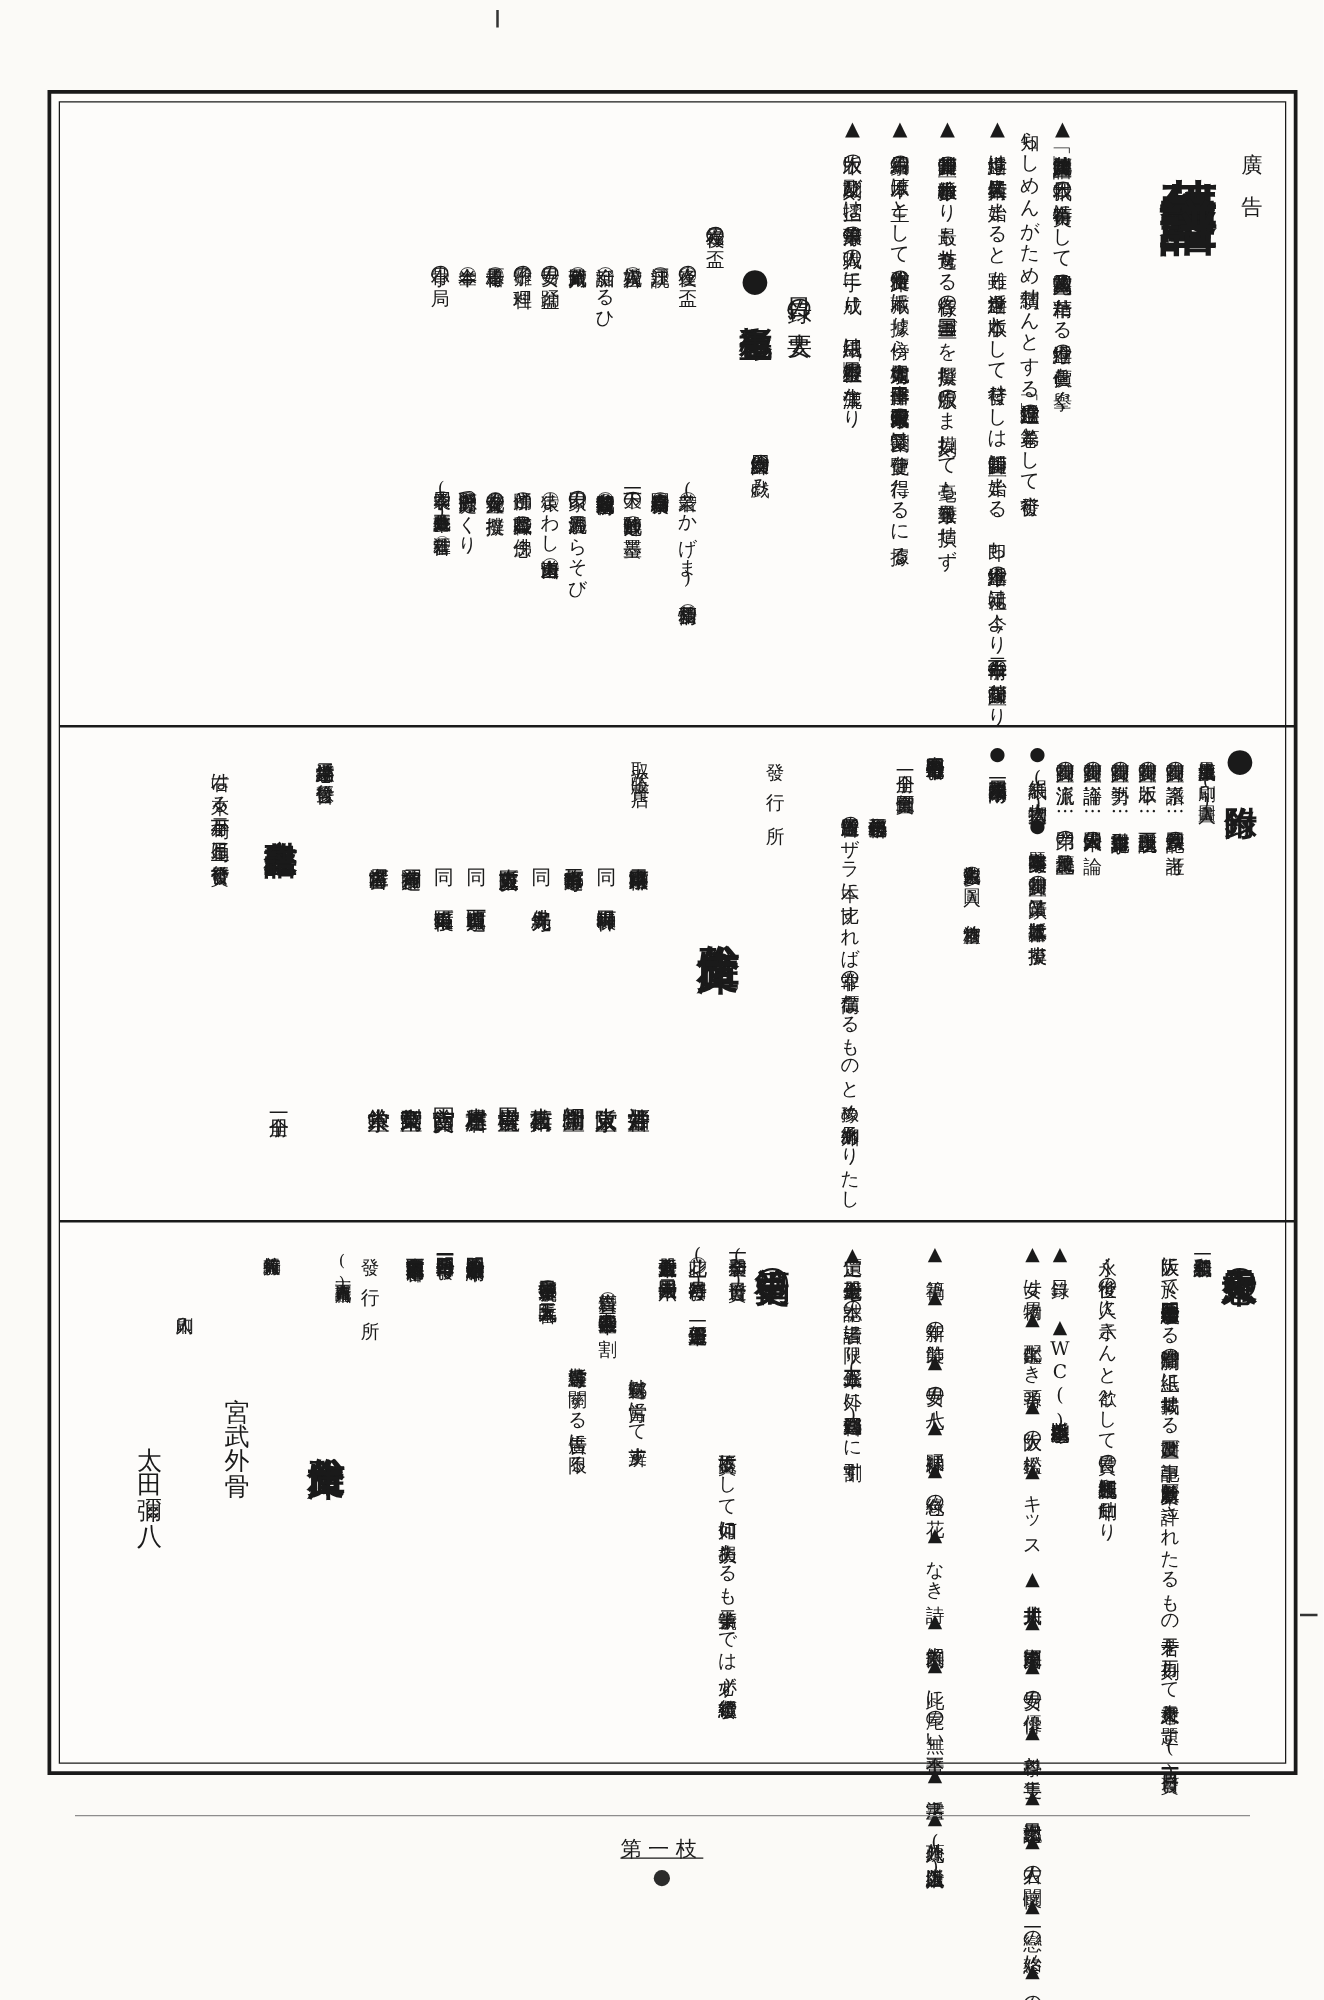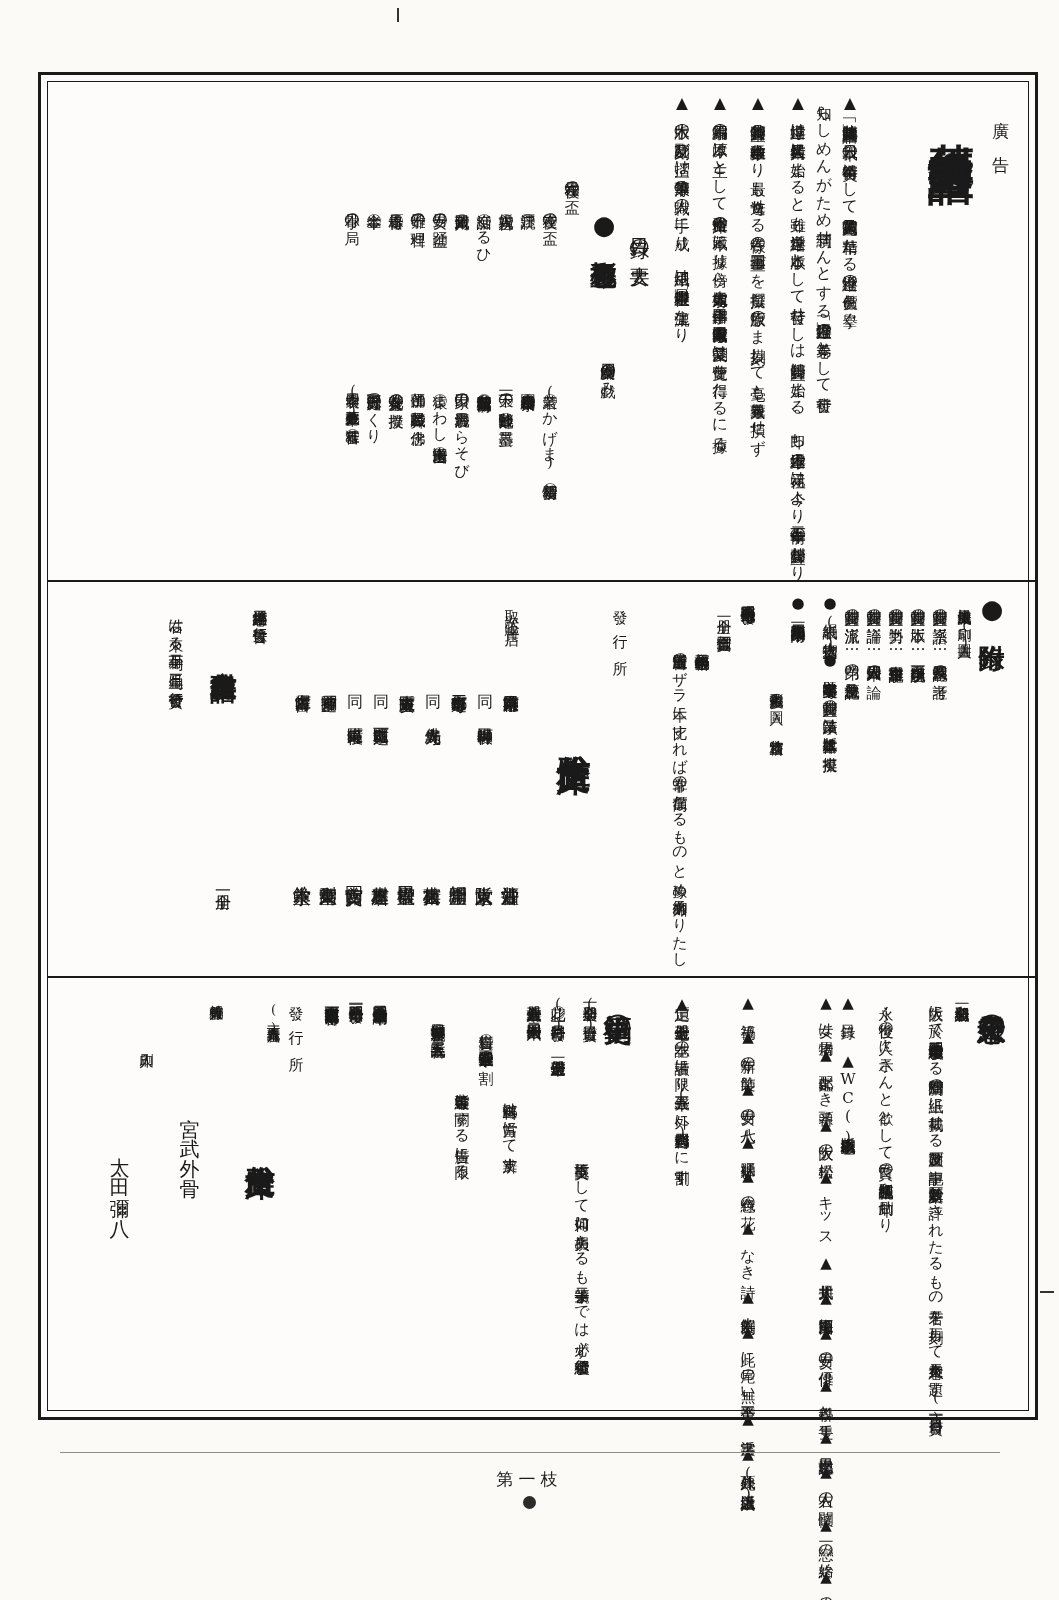--- a/index.html
+++ b/index.html
@@ -116,20 +116,21 @@
     left: 60px;
     top: 1452px;
     width: 940px;
     height: 1px;
     background: #8d8d8d;
   }
   #page-num {
     font-size: 17px;
     letter-spacing: 0.3em;
     font-family: "DejaVu Serif", "Liberation Serif", serif;
+    text-decoration: underline;
   }
   #footer-dot {
     width: 13px;
     height: 13px;
     border-radius: 50%;
     background: #2b2b2b;
     margin: 5px auto 0 auto;
   }
   
   .tick {

